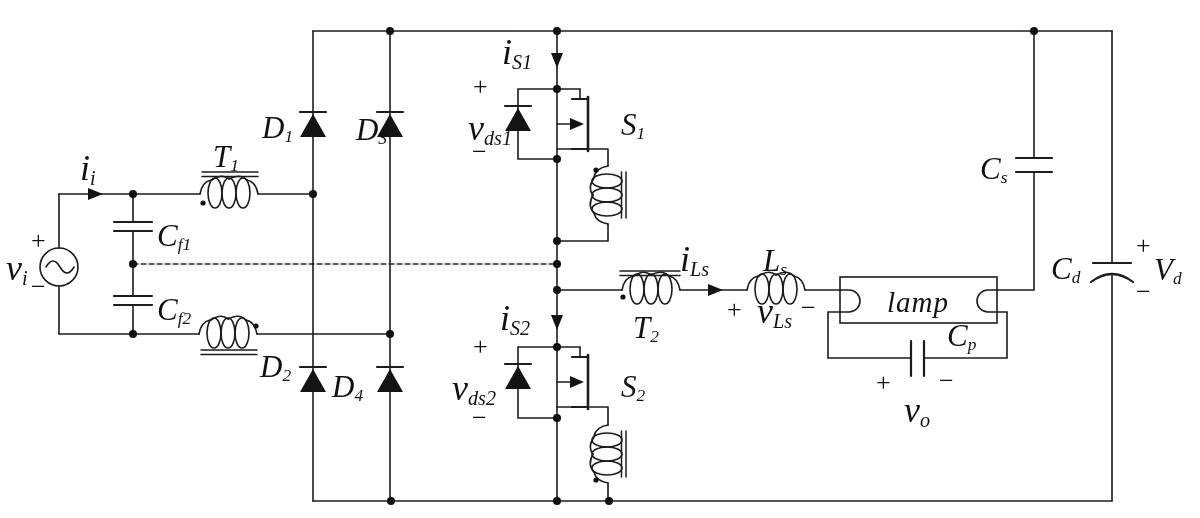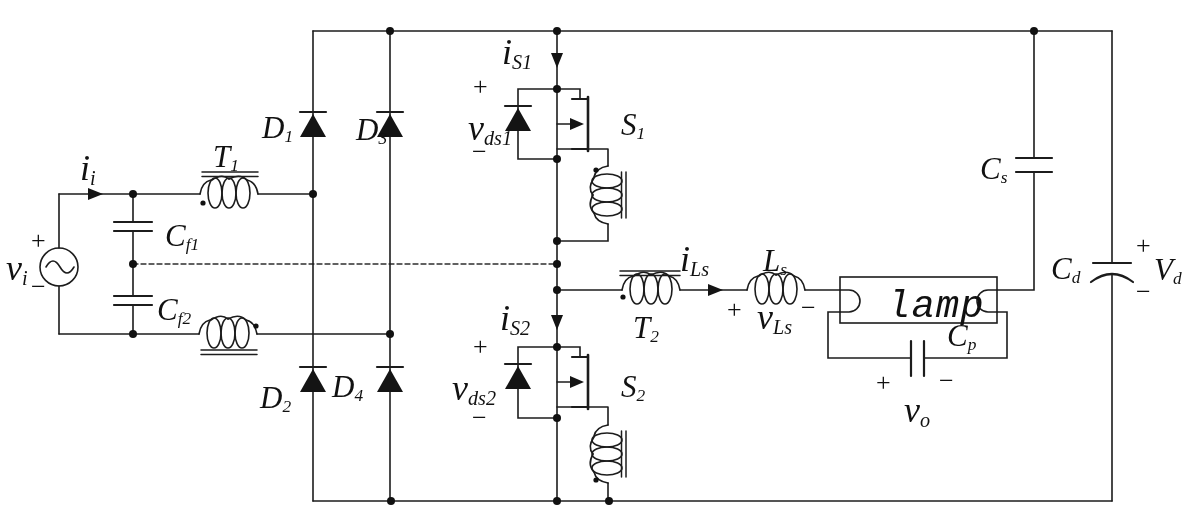--- a/index.html
+++ b/index.html
@@ -18,21 +18,21 @@
   svg .chan{stroke-width:2.6;}
   svg .coil{stroke-width:1.35;}
   svg .core{stroke-width:1.5;}
   svg .dashed{stroke-dasharray:5 3;stroke-width:1.3;stroke:#2e2e2e;}
   .lbl{
     position:absolute;line-height:1;color:#111;white-space:nowrap;
     font-style:italic;font-family:"Liberation Serif","DejaVu Serif",serif;
   }
   .cap{font-size:31px;}
   .low{font-size:36px;}
-  .lamp-text{font-size:39px;letter-spacing:1px;font-family:Liberation Mono, monospace;}
+  .lamp-text{font-size:29px;letter-spacing:1px;}
   .sign{font-size:26px;font-style:normal;}
   .sub{font-size:0.56em;vertical-align:-0.24em;font-style:italic;text-align:center;}
 </style>
 </head>
 <body>
 
 <div class="stage">
 
 <svg width="1200" height="518" viewBox="0 0 1200 518">
   <defs>
@@ -192,47 +192,47 @@
 </svg>
 
   <div class="lbl low" style="left:80px;top:150px"><span>i</span><span class="sub">i</span></div>
 
   <div class="lbl sign" style="left:31px;top:228px">+</div>
   <div class="lbl low" style="left:6px;top:250px"><span>v</span><span class="sub">i</span></div>
   <div class="lbl sign" style="left:31px;top:274px">−</div>
 
   <div class="lbl cap" style="left:213px;top:141px"><span>T</span><span class="sub">1</span></div>
 
-  <div class="lbl cap" style="left:165px;top:220px"><span>C</span><span class="sub">f1</span></div>
+  <div class="lbl cap" style="left:157px;top:220px"><span>C</span><span class="sub">f1</span></div>
   <div class="lbl cap" style="left:157px;top:294px"><span>C</span><span class="sub">f2</span></div>
 
   <div class="lbl cap" style="left:262px;top:112px"><span>D</span><span class="sub">1</span></div>
   <div class="lbl cap" style="left:356px;top:114px"><span>D</span><span class="sub">3</span></div>
-  <div class="lbl cap" style="left:260px;top:382px"><span>D</span><span class="sub">2</span></div>
+  <div class="lbl cap" style="left:260px;top:351px"><span>D</span><span class="sub">2</span></div>
   <div class="lbl cap" style="left:332px;top:371px"><span>D</span><span class="sub">4</span></div>
 
   <div class="lbl low" style="left:502px;top:34px"><span>i</span><span class="sub">S1</span></div>
   <div class="lbl sign" style="left:473px;top:74px">+</div>
   <div class="lbl low" style="left:468px;top:110px"><span>v</span><span class="sub">ds1</span></div>
   <div class="lbl sign" style="left:472px;top:139px">−</div>
   <div class="lbl cap" style="left:621px;top:109px"><span>S</span><span class="sub">1</span></div>
 
   <div class="lbl low" style="left:500px;top:300px"><span>i</span><span class="sub">S2</span></div>
   <div class="lbl sign" style="left:473px;top:334px">+</div>
   <div class="lbl low" style="left:452px;top:370px"><span>v</span><span class="sub">ds2</span></div>
   <div class="lbl sign" style="left:472px;top:405px">−</div>
   <div class="lbl cap" style="left:621px;top:371px"><span>S</span><span class="sub">2</span></div>
 
   <div class="lbl cap" style="left:633px;top:312px"><span>T</span><span class="sub">2</span></div>
 
   <div class="lbl low" style="left:680px;top:241px"><span>i</span><span class="sub">Ls</span></div>
   <div class="lbl cap" style="left:763px;top:245px"><span>L</span><span class="sub">s</span></div>
 
   <div class="lbl sign" style="left:727px;top:297px">+</div>
-  <div class="lbl low" style="left:757px;top:299px"><span>v</span><span class="sub">Ls</span></div>
+  <div class="lbl low" style="left:757px;top:293px"><span>v</span><span class="sub">Ls</span></div>
   <div class="lbl sign" style="left:801px;top:295px">−</div>
 
   <div class="lbl lamp-text" style="left:887px;top:288px">lamp</div>
   <div class="lbl cap" style="left:947px;top:320px"><span>C</span><span class="sub">p</span></div>
 
   <div class="lbl sign" style="left:876px;top:370px">+</div>
   <div class="lbl low" style="left:904px;top:392px"><span>v</span><span class="sub">o</span></div>
   <div class="lbl sign" style="left:939px;top:368px">−</div>
 
   <div class="lbl cap" style="left:980px;top:153px"><span>C</span><span class="sub">s</span></div>

